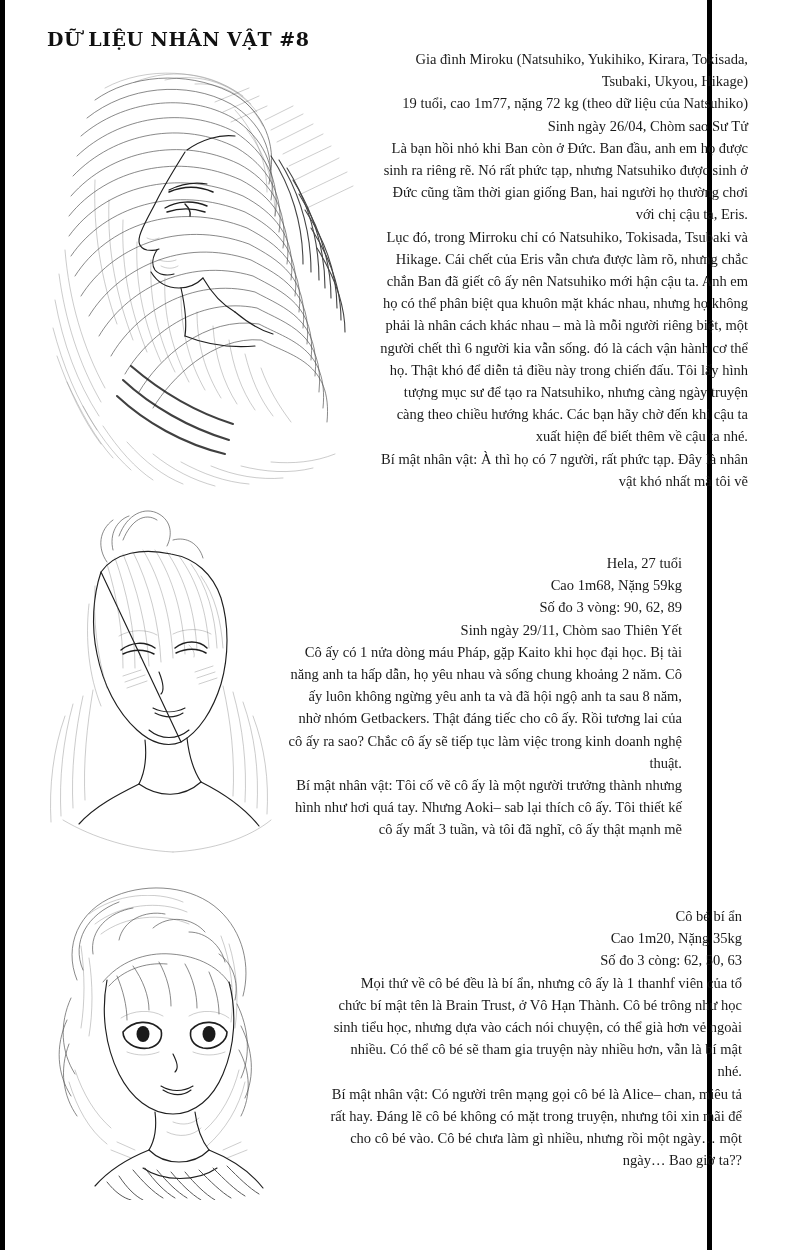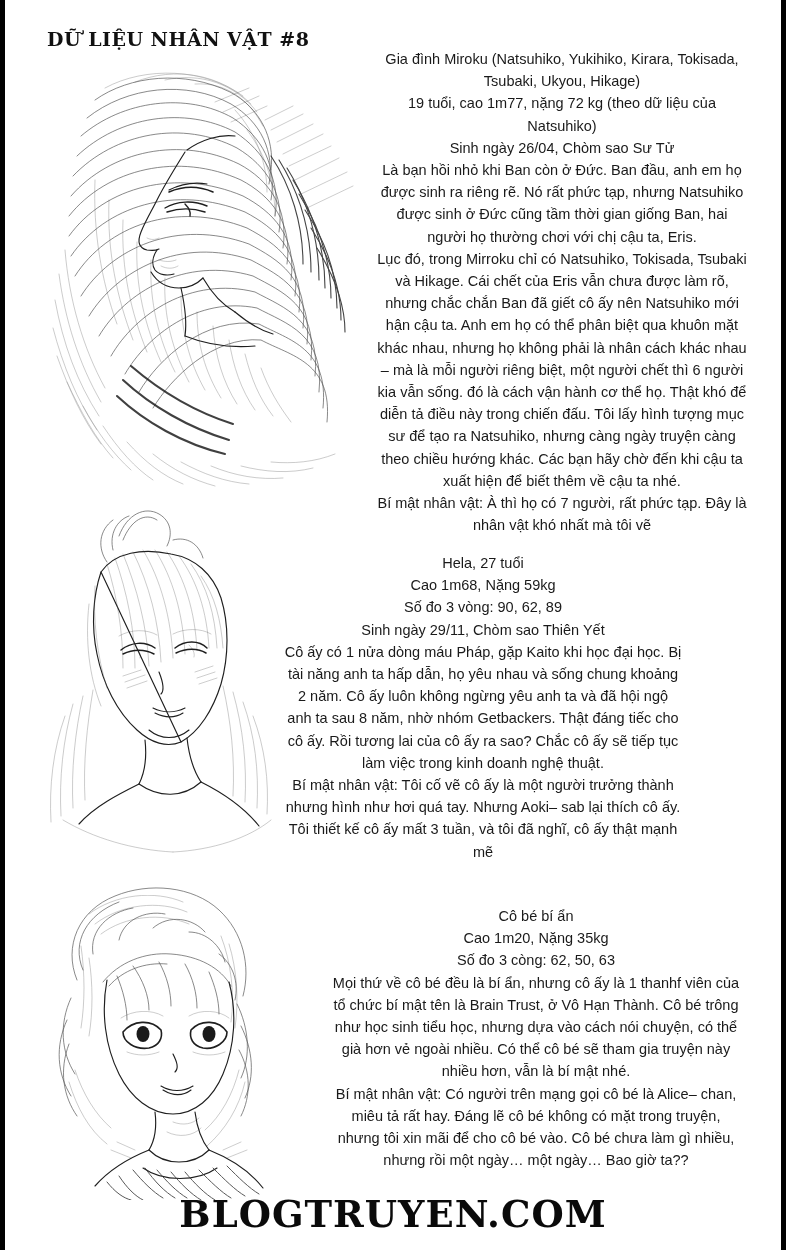--- a/index.html
+++ b/index.html
@@ -11,43 +11,43 @@
     width: 786px;
     height: 1250px;
     position: relative;
     font-family: "DejaVu Serif", serif;
     color: #000;
     overflow: hidden;
   }
   .page {
     position: absolute;
     left: 0; top: 0;
-    width: 786px; height: 1250px;
+    width: 712px; height: 1250px;
     background: #fff;
     border-left: 5px solid #000;
     border-right: 5px solid #000;
   }
   .page-title {
     position: absolute;
     left: 42px; top: 28px;
     font-family: "DejaVu Serif", serif;
     font-weight: bold;
     font-size: 19px;
     letter-spacing: 0.5px;
     color: #111;
   }
 
   
   .text-block {
     position: absolute;
-    font-family: Liberation Sans, sans-serif;
+    font-family: Liberation Serif, serif;
     font-size: 14.5px;
     line-height: 22.2px;
     color: #1a1a1a;
-    text-align: center;
+    text-align: right;
   }
   #block1 { left: 371px; top: 48px; width: 372px; }
   #block2 { left: 279px; top: 552px; width: 398px; }
   #block3 { left: 325px; top: 905px; width: 412px; }
 
   
   .footer {
     position: absolute;
     left: 0; right: 0;
     bottom: 14px;
@@ -402,15 +402,14 @@
 Sinh ngày 29/11, Chòm sao Thiên Yết
 Cô ấy có 1 nửa dòng máu Pháp, gặp Kaito khi học đại học. Bị tài năng anh ta hấp dẫn, họ yêu nhau và sống chung khoảng 2 năm. Cô ấy luôn không ngừng yêu anh ta và đã hội ngộ anh ta sau 8 năm, nhờ nhóm Getbackers. Thật đáng tiếc cho cô ấy. Rồi tương lai của cô ấy ra sao? Chắc cô ấy sẽ tiếp tục làm việc trong kinh doanh nghệ thuật.
 Bí mật nhân vật: Tôi cố vẽ cô ấy là một người trưởng thành nhưng hình như hơi quá tay. Nhưng Aoki– sab lại thích cô ấy. Tôi thiết kế cô ấy mất 3 tuần, và tôi đã nghĩ, cô ấy thật mạnh mẽ</div>
 
   <div class="text-block" id="block3" style="white-space: pre-line;">Cô bé bí ẩn
 Cao 1m20, Nặng 35kg
 Số đo 3 còng: 62, 50, 63
 Mọi thứ về cô bé đều là bí ẩn, nhưng cô ấy là 1 thanhf viên của tổ chức bí mật tên là Brain Trust, ở Vô Hạn Thành. Cô bé trông như học sinh tiểu học, nhưng dựa vào cách nói chuyện, có thể già hơn vẻ ngoài nhiều. Có thể cô bé sẽ tham gia truyện này nhiều hơn, vẫn là bí mật nhé.
 Bí mật nhân vật: Có người trên mạng gọi cô bé là Alice– chan, miêu tả rất hay. Đáng lẽ cô bé không có mặt trong truyện, nhưng tôi xin mãi để cho cô bé vào. Cô bé chưa làm gì nhiều, nhưng rồi một ngày… một ngày… Bao giờ ta??</div>
 
-  <div class="footer">BLOGTRUYEN.COM</div>
 
 </div>
 
 </body></html>

